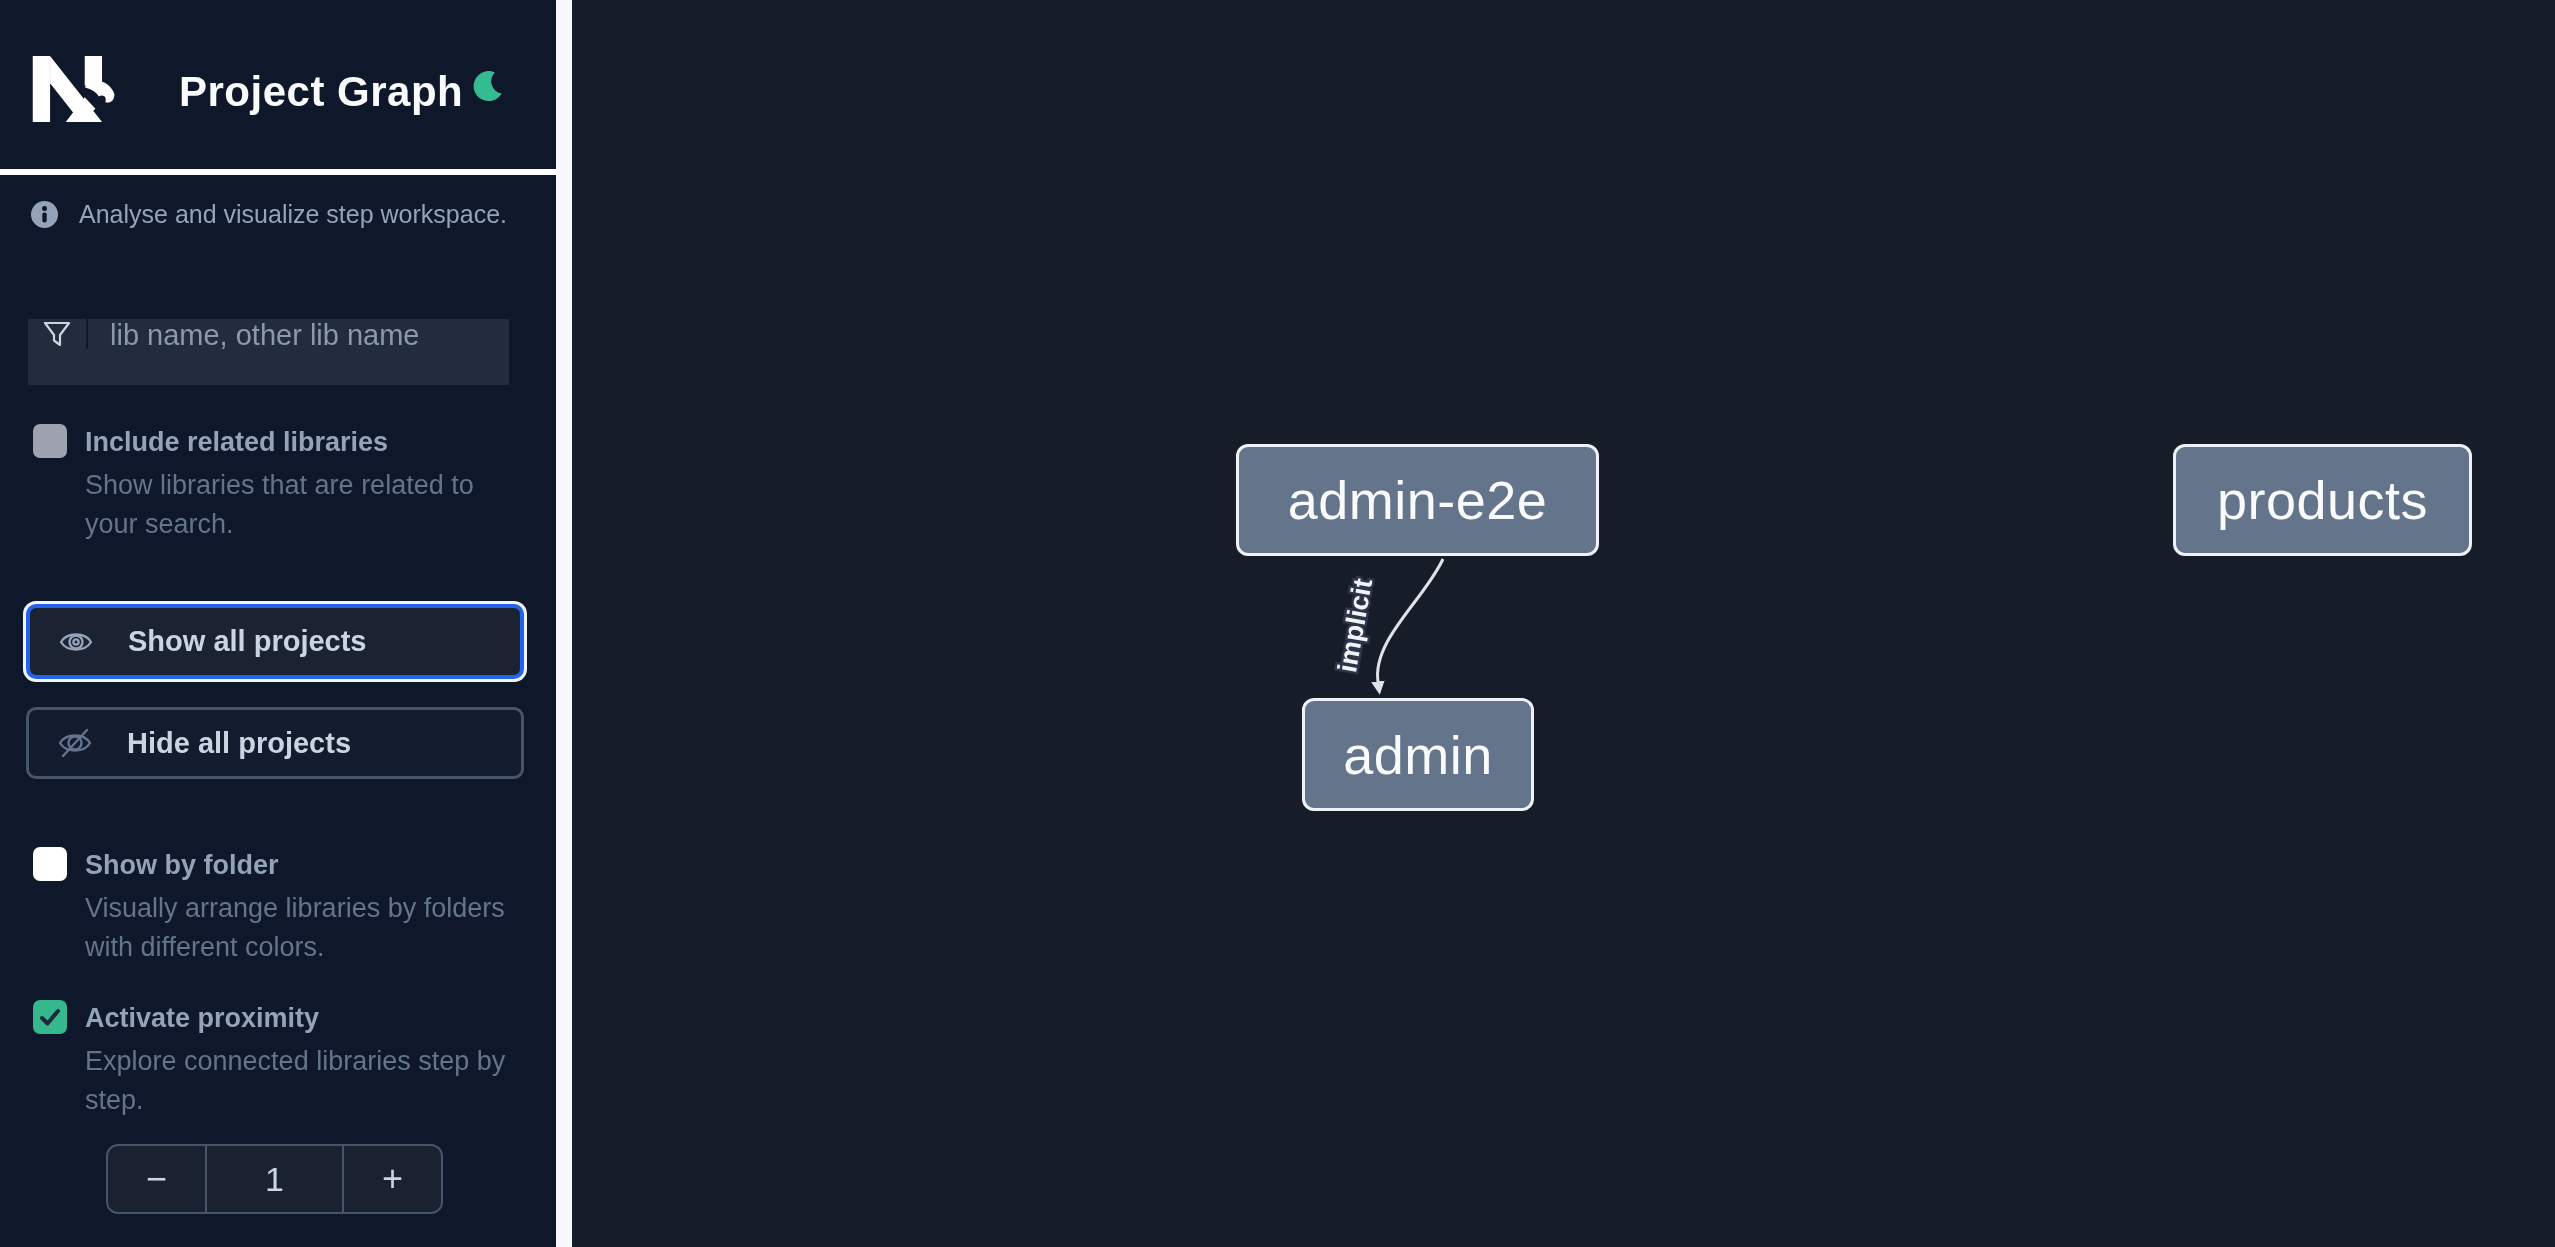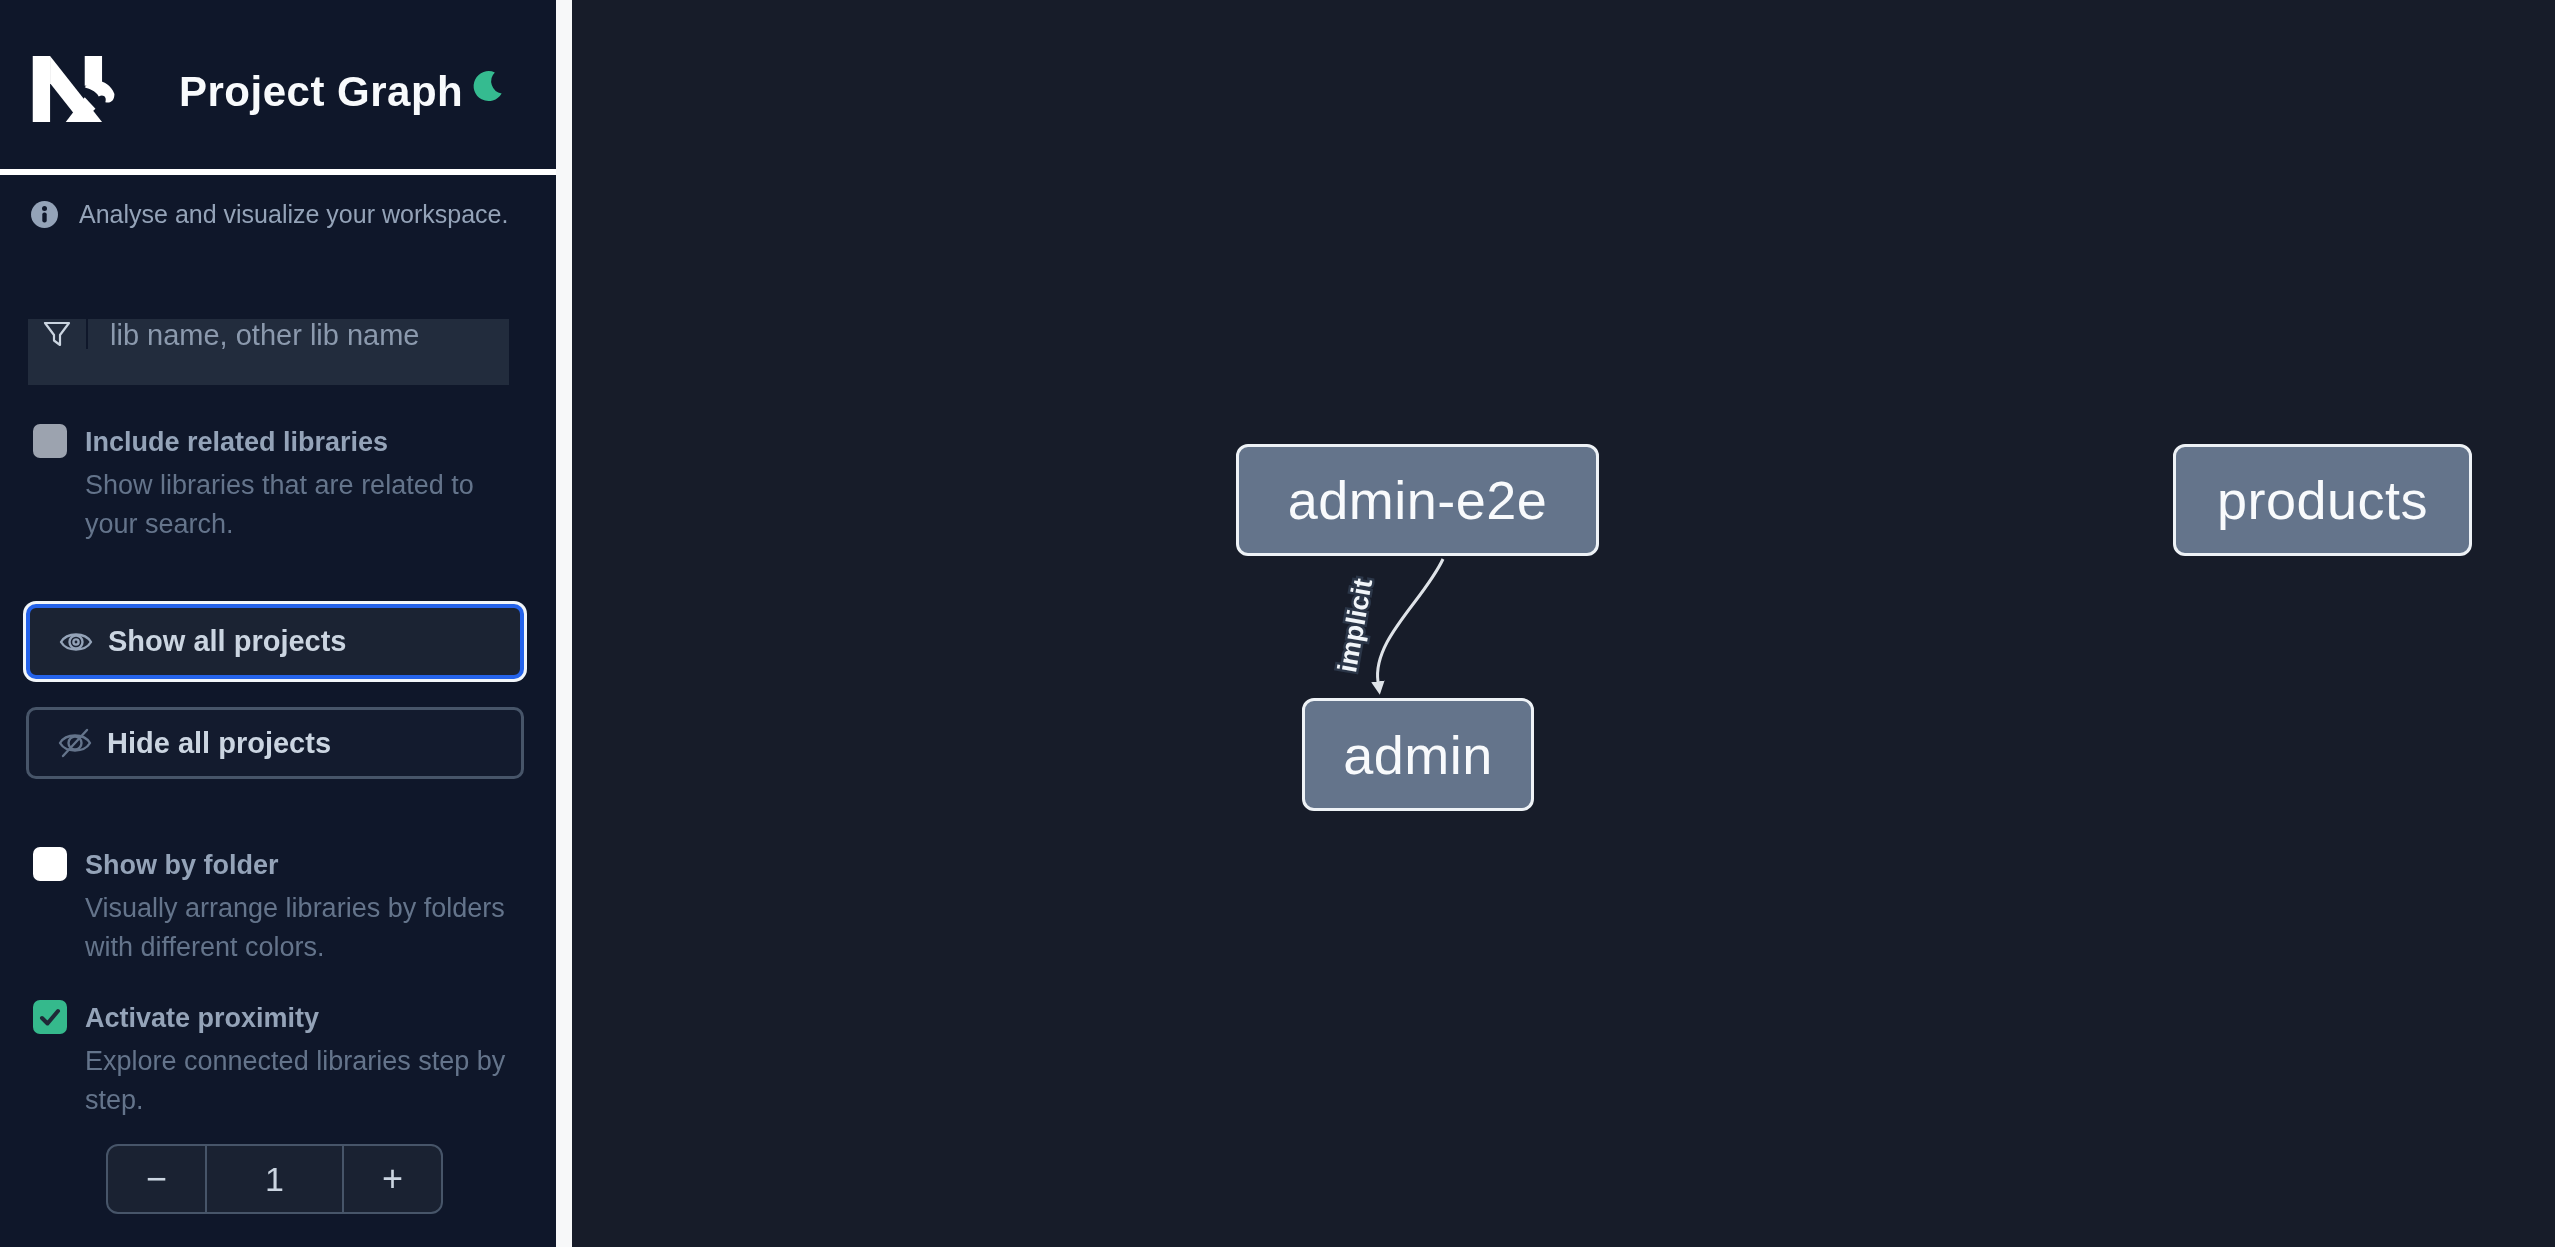--- a/index.html
+++ b/index.html
@@ -71,21 +71,21 @@
   .option-label {
     font-size:27px; font-weight:700; color:#94a3b8; line-height:40px; cursor:pointer;
   }
   .option-desc {
     font-size:27px; color:#64748b; line-height:39px; margin-top:4px;
   }
 
   .side-btn {
     position:absolute; left:26px; width:498px; height:75px;
     background:#1b2333; border:3px solid #475569; border-radius:10px;
-    display:flex; align-items:center; gap:14px; padding:0 28px;
+    display:flex; align-items:center; gap:34px; padding:0 28px;
     cursor:pointer; font-family:"Liberation Sans", sans-serif;
   }
   .side-btn .btn-label { font-size:29px; font-weight:700; color:#cbd5e1; }
   .btn-show { top:604px; border:4px solid #2563eb; box-shadow:0 0 0 3px #f1f5f9; }
   .btn-hide { top:707px; height:72px; background:rgba(255,255,255,0.02); }
 
   .stepper {
     position:absolute; left:106px; top:1144px; width:337px; height:70px;
     border:2px solid #475569; border-radius:12px; background:#1a2232;
     display:flex; overflow:hidden;
@@ -156,21 +156,21 @@
       </svg>
     </button>
   </div>
 
   <div class="tagline-row">
     <svg width="27" height="27" viewBox="0 0 27 27">
       <circle cx="13.5" cy="13.5" r="13.5" fill="#94a3b8"></circle>
       <circle cx="13.5" cy="7.6" r="2.5" fill="#0f172a"></circle>
       <rect x="11.3" y="11.5" width="4.4" height="10" rx="2" fill="#0f172a"></rect>
     </svg>
-    <span class="tagline-text">Analyse and visualize your workspace.</span>
+    <span class="tagline-text">Analyse and visualize step workspace.</span>
   </div>
 
   <div class="filter-box">
     <div class="filter-icon-cell">
       <svg width="30" height="30" viewBox="0 0 30 30" fill="none" stroke="#cbd5e1" stroke-width="2.2" stroke-linejoin="round" stroke-linecap="round">
         <path d="M3 4 H27 L18 16 V26 L12 21.5 V16 Z"></path>
       </svg>
     </div>
     <input class="filter-input" type="text" placeholder="lib name, other lib name" style="">
   </div>

